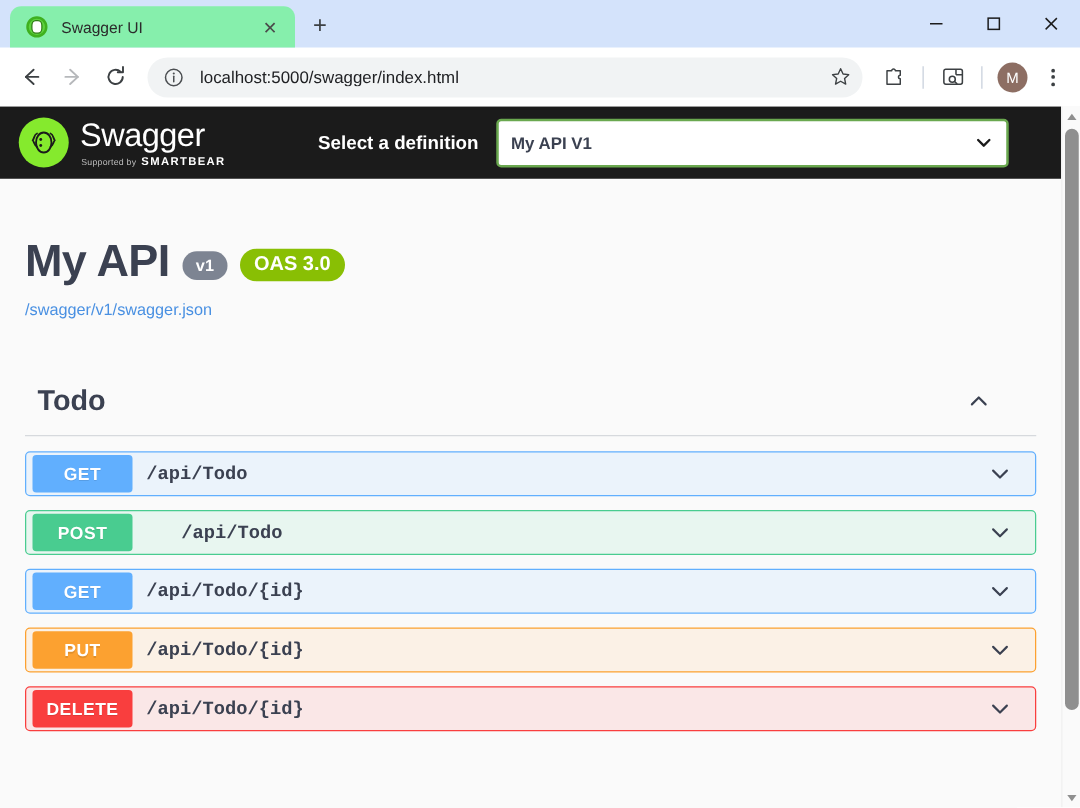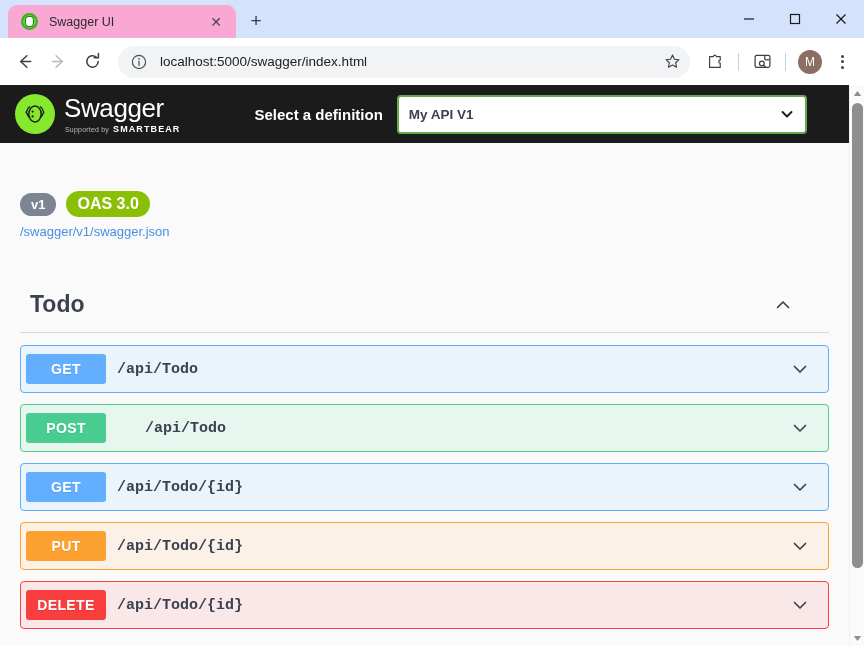--- a/index.html
+++ b/index.html
@@ -19,21 +19,21 @@
     display: flex;
     align-items: flex-end;
     position: relative;
     flex: 0 0 38px;
   }
 
   .tabstrip { display: flex; align-items: flex-end; height: 38px; padding-left: 8px; }
 
   .tab {
     width: 228px; height: 33px;
-    background: #f9a8d4;
+    background: #86efac;
     border-radius: 9px 9px 0 0;
     display: flex; align-items: center;
     padding: 0 10px 0 13px;
     position: relative;
     margin-top: 36px;
   }
   .tab-favicon {
     width: 17px; height: 17px; flex: 0 0 17px;
     border-radius: 50%;
     background: #5ed340;
@@ -287,21 +287,21 @@
   .tag-toggle {
     width: 26px; height: 26px;
     display: flex; align-items: center; justify-content: center;
     color: #3b4151;
     margin-right: 33px;
   }
 
   .op-list { margin-top: 12px; }
   .op-block {
     display: flex; align-items: center;
-    height: 48px;
+    height: 36px;
     border-radius: 4px;
     margin-bottom: 11px;
     padding: 0 0 0 5px;
   }
   .op-method {
     width: 80px; height: 30px; flex: 0 0 80px;
     border-radius: 3px;
     color: #ffffff;
     font-size: 14px;
     font-weight: bold;
@@ -485,20 +485,21 @@
                 </svg>
             </span>
           </div>
         </div>
       </div>
 
       <div class="sw-body">
 
         <div class="info-block">
           <div class="api-title-row">
+            <span class="api-title">My API</span>
             <span class="badge badge-version">v1</span>
             <span class="badge badge-oas">OAS 3.0</span>
           </div>
           <a class="api-link" href="#">/swagger/v1/swagger.json</a>
         </div>
 
         <div class="tag-section">
           <div class="tag-header">
             <span class="tag-name">Todo</span>
             <span class="tag-toggle">

